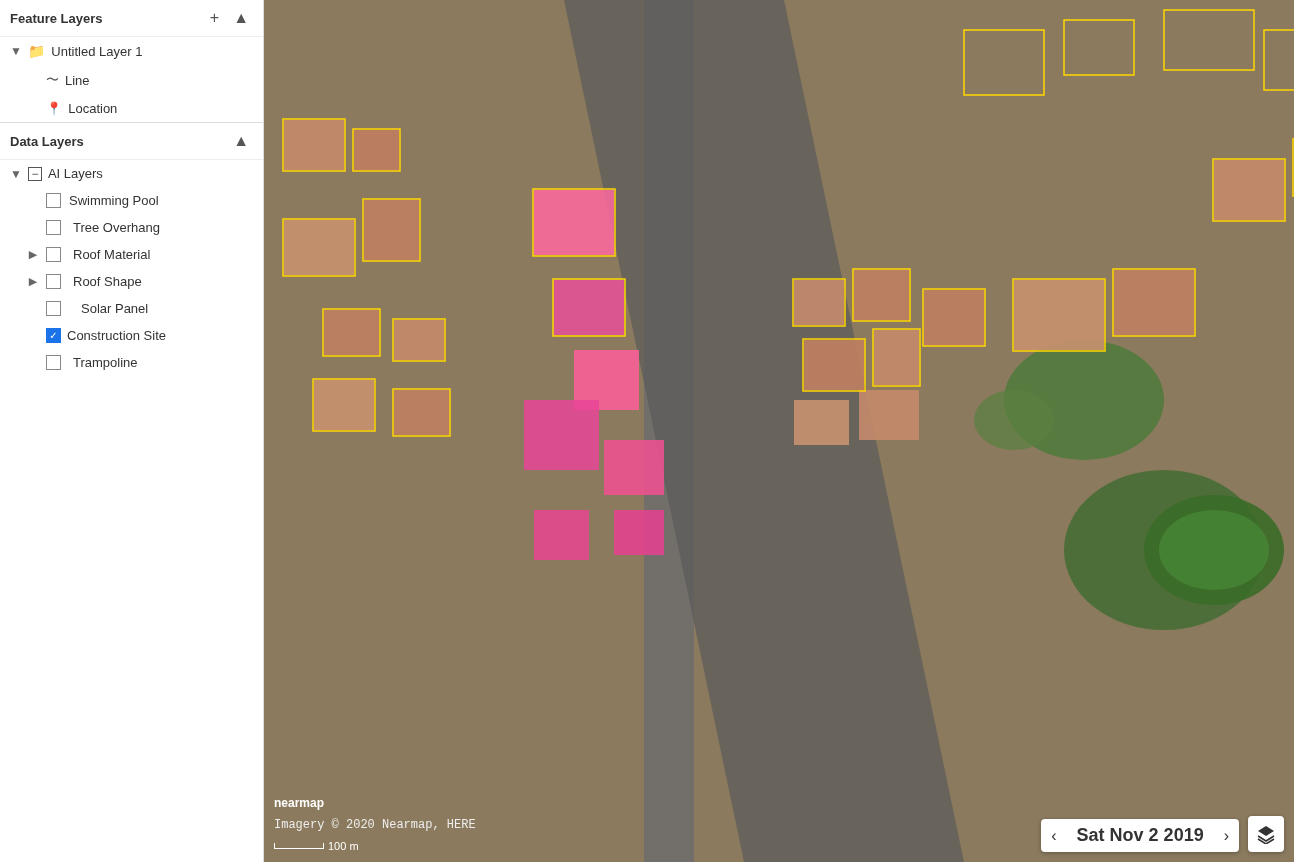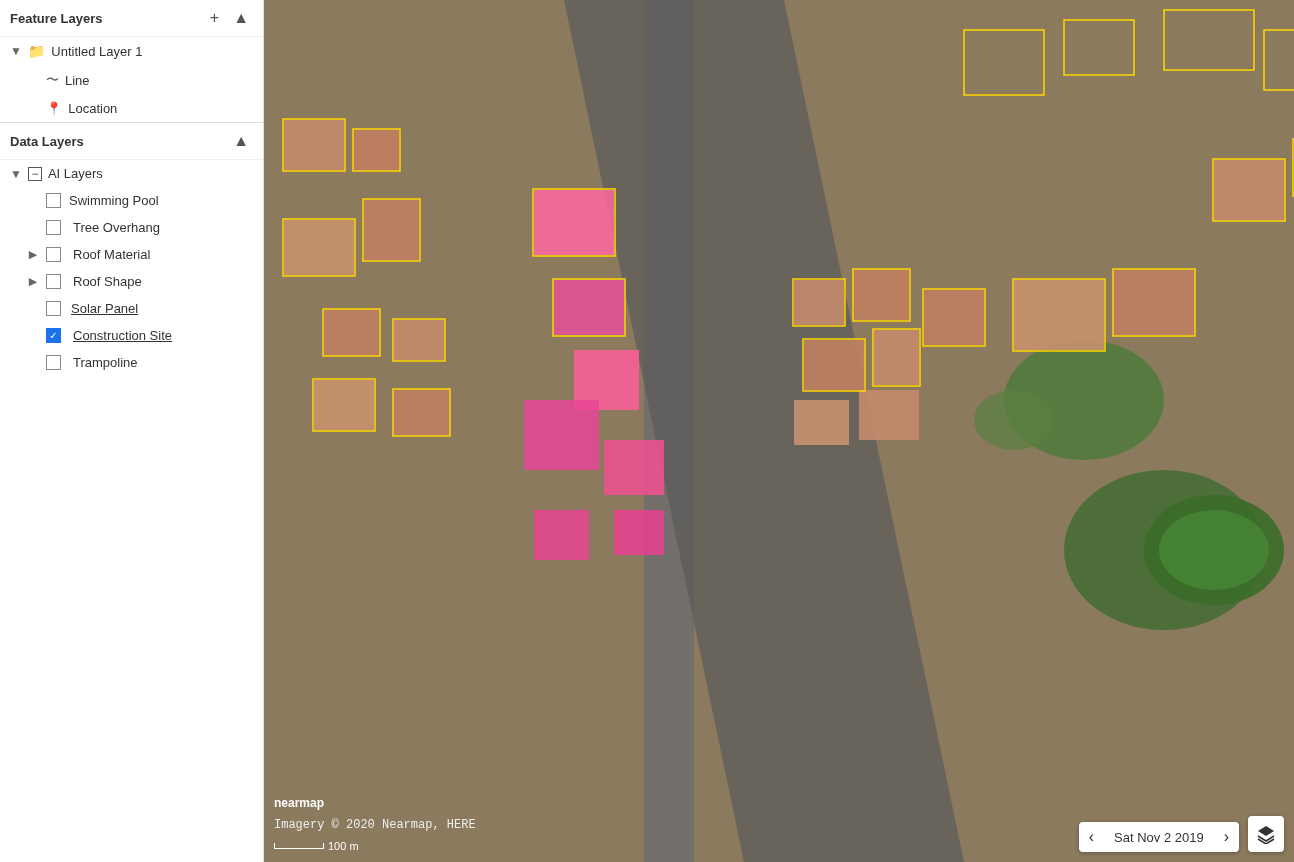--- a/index.html
+++ b/index.html
@@ -182,22 +182,22 @@
       border: none;
       cursor: pointer;
       padding: 6px 10px;
       font-size: 16px;
       color: #333;
       display: flex;
       align-items: center;
     }
     .date-label {
       padding: 6px 10px;
-      font-size: 13px;
-      font-weight: 400;
+      font-size: 18px;
+      font-weight: 700;
       color: #333;
     }
 
     .map-layers-btn {
       position: absolute;
       bottom: 10px;
       right: 10px;
       background: #fff;
       border: none;
       border-radius: 4px;
@@ -284,26 +284,26 @@
         <span style="margin-left: 6px;">Roof Material</span>
       </div>
       <div class="tree-item tree-item-l2">
         <span style="display: inline-flex; width: 14px; align-items: center; justify-content: center; font-size: 11px; color: rgb(102, 102, 102);">▶</span>
         <span class="cb"></span>
         <span style="margin-left: 6px;">Roof Shape</span>
       </div>
       <div class="tree-item tree-item-l2">
         <span style="display: inline-flex; width: 14px; align-items: center; justify-content: center; font-size: 11px; color: rgb(102, 102, 102);"></span>
         <span class="cb"></span>
-        <span style="margin-left: 4px; text-decoration: underline;">Solar Panel</span>
+        <span style="margin-left: 14px;">Solar Panel</span>
       </div>
       <div class="tree-item tree-item-l2">
         <span style="display: inline-flex; width: 14px; align-items: center; justify-content: center; font-size: 11px; color: rgb(102, 102, 102);"></span>
         <span class="cb checked"></span>
-        <span style="margin-left: 6px; text-decoration: underline;">Construction Site</span>
+        <span style="">Construction Site</span>
       </div>
       <div class="tree-item tree-item-l2">
         <span style="display: inline-flex; width: 14px; align-items: center; justify-content: center; font-size: 11px; color: rgb(102, 102, 102);"></span>
         <span class="cb"></span>
         <span style="margin-left: 6px;">Trampoline</span>
       </div>
     </div>
 
 </div>
 

